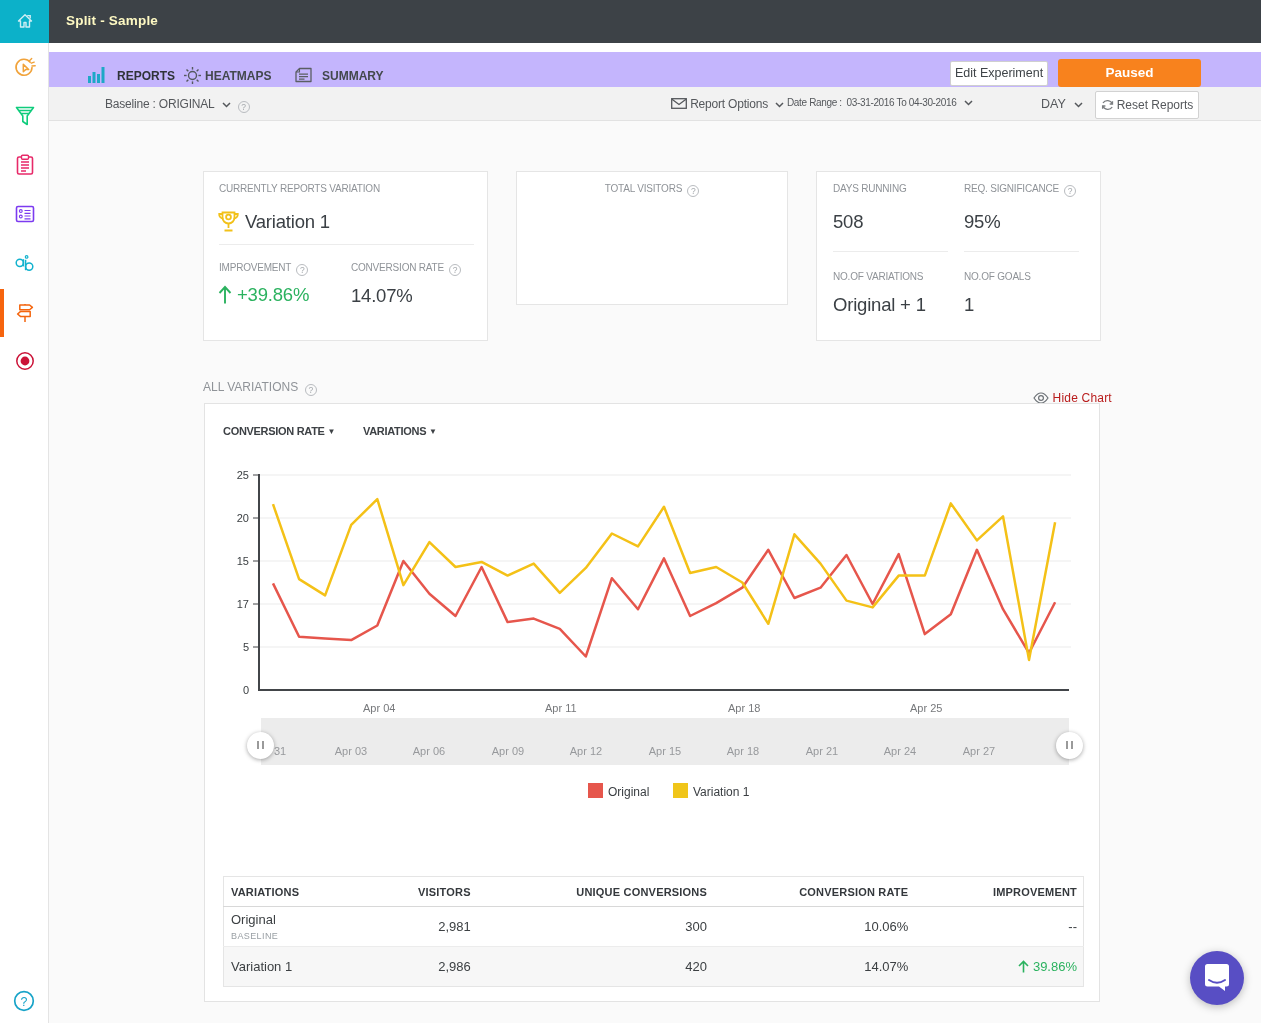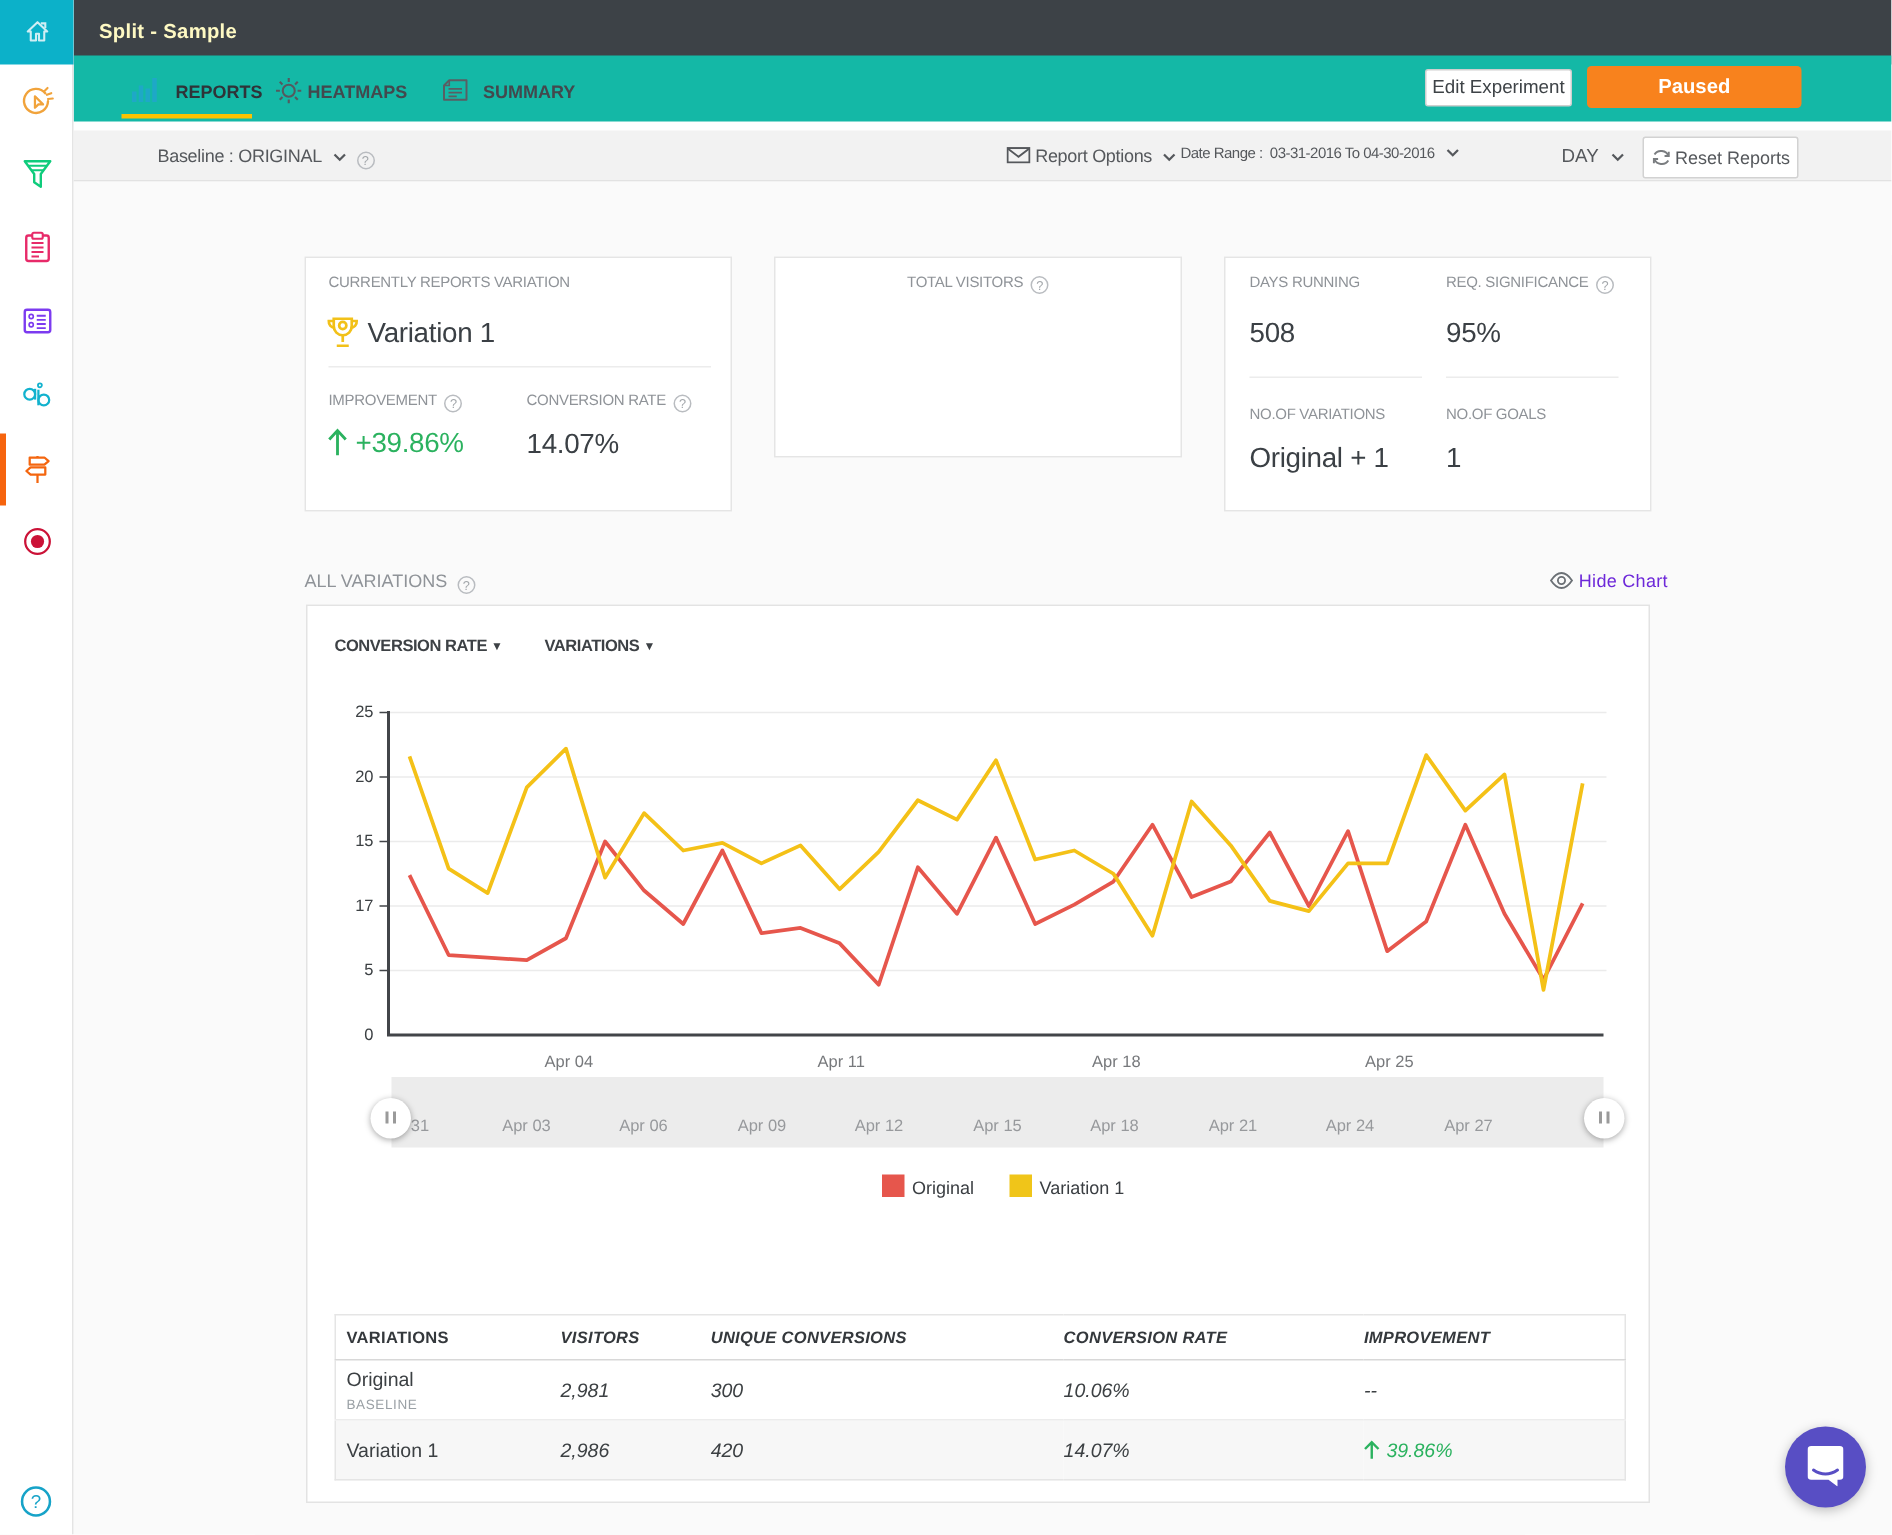--- a/index.html
+++ b/index.html
@@ -7,21 +7,21 @@
 body { font-family:"Liberation Sans", sans-serif; background:#fff; position:relative; }
 
 #topbar { position:absolute; left:49px; top:0; width:1212px; height:43px; background:#3d4247; }
 #topbar .title { position:absolute; left:17px; top:13px; color:#fef9c3; font-size:13.5px; font-weight:bold; letter-spacing:0.2px; }
 
 #sidebar { position:absolute; left:0; top:0; width:49px; height:1023px; background:#fff; border-right:1px solid #e4e4e4; z-index:5; }
 #hometile { position:absolute; left:0; top:0; width:49px; height:43px; background:#0cb1c9; }
 .sideicon { position:absolute; left:14px; width:22px; height:22px; }
 #activebar { position:absolute; left:0; top:289px; width:4px; height:48px; background:#f6640e; }
 
-#tabrow { position:absolute; left:49px; top:37px; width:1212px; height:44px; background:#14b8a6; }
+#tabrow { position:absolute; left:49px; top:52px; width:1212px; height:44px; background:#c4b5fd; }
 .tabtext { font-size:12px; color:#2f3338; letter-spacing:0; font-weight:bold; position:absolute; top:17px; }
 #underline { position:absolute; left:32px; top:39px; width:87px; height:3px; background:#fcc300; }
 .btn-edit { position:absolute; left:901px; top:9px; width:98px; height:25px; border:1px solid #cfcfcf; border-radius:2px; background:#fff; font-size:12.5px; color:#3e4347; text-align:center; line-height:23px; }
 .btn-paused { position:absolute; left:1009px; top:7px; width:143px; height:28px; border-radius:3px; background:#f8821d; font-size:13.5px; font-weight:bold; color:#fff; text-align:center; line-height:28px; }
 
 #filterbar { position:absolute; left:49px; top:87px; width:1212px; height:34px; background:#f2f2f2; border-bottom:1px solid #e2e2e2; font-size:12.5px; color:#55585c; }
 #filterbar .it { position:absolute; top:10px; white-space:nowrap; }
 
 #content { position:absolute; left:49px; top:121px; width:1212px; height:902px; background:#fafafa; }
 .card { position:absolute; background:#fff; border:1px solid #e5e5e5; }
@@ -35,21 +35,21 @@
 .xlab { position:absolute; font-size:11px; color:#77797c; }
 #slider { position:absolute; left:56px; top:314px; width:808px; height:47px; background:#ececec; }
 .sdate { position:absolute; top:27px; font-size:11px; color:#97999c; width:60px; text-align:center; }
 .handle { position:absolute; top:14px; width:27px; height:27px; background:#fff; border-radius:50%; box-shadow:0 1px 4px rgba(0,0,0,0.35); }
 .handle:after { content:""; position:absolute; left:10px; top:9px; width:2px; height:8px; border-left:2px solid #9a9a9a; border-right:2px solid #9a9a9a; padding-left:1px; }
 .legsq { position:absolute; width:15px; height:15px; }
 
 #vtable { position:absolute; left:18px; top:472px; width:861px; border-collapse:collapse; table-layout:fixed; font-size:13px; color:#3c4043; border:1px solid #e5e5e5; }
 #vtable th { font-size:11px; font-weight:bold; color:#34383c; letter-spacing:0.2px; border-bottom:1px solid #d8d8d8; height:30px; }
 #vtable td { height:40px; }
-#vtable .r { text-align:left;font-style:italic; }
+#vtable .r { text-align:right; }
 
 #intercom { position:absolute; left:1190px; top:951px; width:54px; height:54px; border-radius:50%; background:#584ec4; box-shadow:0 2px 8px rgba(0,0,0,0.25); }
 </style>
 </head>
 <body>
 <div id="topbar">
     <div class="title">Split - Sample</div>
   </div>
 
 <div id="sidebar">
@@ -196,21 +196,21 @@
     <span class="bigval" style="left:147px; top:39px;">95%</span>
     <div style="position:absolute; left:16px; top:79px; width:115px; border-top:1px solid #ececec;"></div>
     <div style="position:absolute; left:147px; top:79px; width:115px; border-top:1px solid #ececec;"></div>
     <span class="lbl" style="left:16px; top:99px;">NO.OF VARIATIONS</span>
     <span class="lbl" style="left:147px; top:99px;">NO.OF GOALS</span>
     <span class="bigval" style="left:16px; top:122px;">Original + 1</span>
     <span class="bigval" style="left:147px; top:122px;">1</span>
   </div>
 
   <span class="lbl" style="left:154px; top:259px; font-size:12px; letter-spacing:0;">ALL VARIATIONS &nbsp;<span class="qm">?</span></span>
-  <span class="lbl" style="left:984px; top:259px; font-size:12px; color:#6d28d9; letter-spacing:0.2px;"><svg width="16" height="12" viewBox="0 0 16 12" style="vertical-align:-2px;">
+  <span class="lbl" style="left:984px; top:270px; font-size:12px; color:#b91c1c; letter-spacing:0.2px;"><svg width="16" height="12" viewBox="0 0 16 12" style="vertical-align:-2px;">
         <path d="M1 6 C3.5 2.2 6 1 8 1 s4.5 1.2 7 5 C12.5 9.8 10 11 8 11 S3.5 9.8 1 6 Z" fill="none" stroke="#6b7075" stroke-width="1.2"></path>
         <circle cx="8" cy="6" r="2.4" fill="none" stroke="#6b7075" stroke-width="1.2"></circle>
       </svg> Hide Chart</span>
 
   <div id="chartcard">
     <span style="position:absolute; left:18px; top:21px; font-size:11px; font-weight:bold; color:#3d4145; letter-spacing:-0.3px;">CONVERSION RATE <span style="font-size:8px; vertical-align:1px;">▼</span></span>
     <span style="position:absolute; left:158px; top:21px; font-size:11px; font-weight:bold; color:#3d4145; letter-spacing:-0.3px;">VARIATIONS <span style="font-size:8px; vertical-align:1px;">▼</span></span>
 
     <span class="ylab" style="left:14px; top:65px;">25</span>
     <span class="ylab" style="left:14px; top:108px;">20</span>

